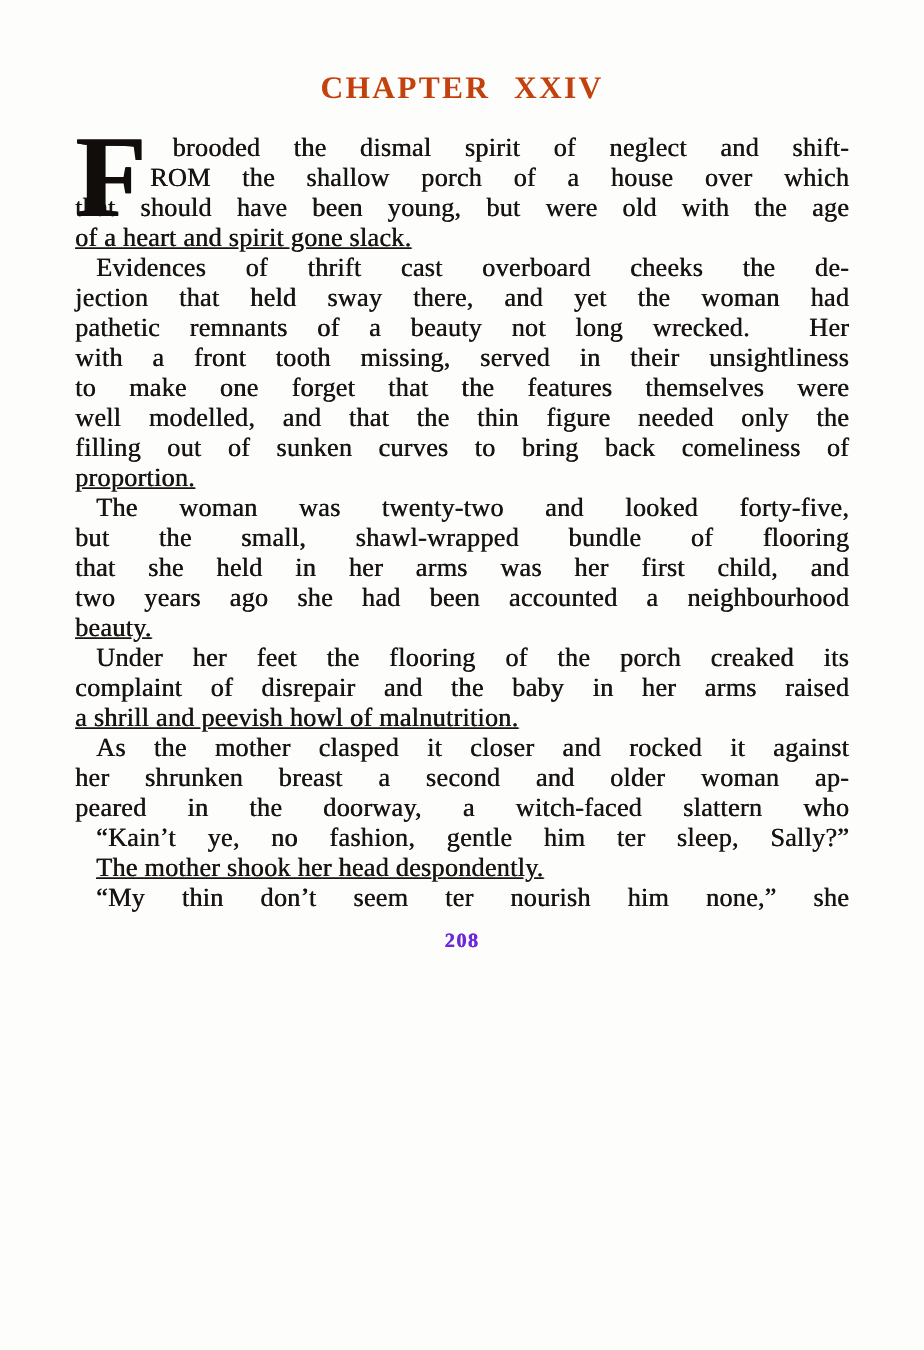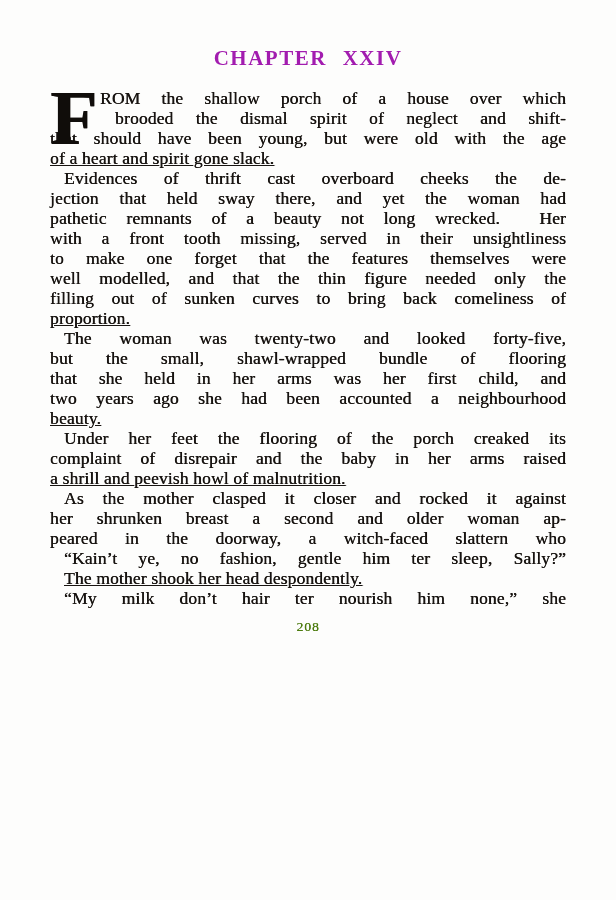--- a/index.html
+++ b/index.html
@@ -23,21 +23,21 @@
     width: 516px;
   }
   .chapter-heading {
     margin: 46px 0 0 0;
     text-align: center;
     font-size: 21px;
     line-height: 24px;
     font-weight: bold;
     letter-spacing: 1.5px;
     word-spacing: 9px;
-    color: #a21caf;
+    color: #c2410c;
   }
   .body-text {
     margin-top: 18px;
     font-size: 17.5px;
     line-height: 20px;
     letter-spacing: 0.15px;
     text-shadow: 0.35px 0 0 currentColor; 
   }
   .paragraph { position: relative; }
   .line {
@@ -61,36 +61,36 @@
     font-weight: bold;
     letter-spacing: 0;
     text-shadow: 0.5px 0 0 currentColor;
     color: #100d0a;
   }
   .page-number {
     margin-top: 11px;
     text-align: center;
     font-size: 13.5px;
     letter-spacing: 1px;
-    font-weight: normal;
+    font-weight: bold;
     text-shadow: 0.3px 0 0 currentColor;
-    color: #4d7c0f;
+    color: #6d28d9;
   }
 </style>
 </head>
 <body>
 
 <div class="page">
   <div class="content">
     <h1 class="chapter-heading">CHAPTER XXIV</h1>
     <div class="body-text">
         <div class="paragraph">
           <span class="dropcap">F</span>
+          <div class="line" style="padding-left: 65px;">brooded the dismal spirit of neglect and shift-</div>
           <div class="line" style="padding-left: 50px;">ROM the shallow porch of a house over which</div>
-          <div class="line" style="padding-left: 65px;">brooded the dismal spirit of neglect and shift-</div>
           <div class="line">that should have been young, but were old with the age</div>
           <div class="line line-left">of a heart and spirit gone slack.</div>
         </div>
         <div class="paragraph">
           <div class="line first-indent">Evidences of thrift cast overboard cheeks the de-</div>
           <div class="line">jection that held sway there, and yet the woman had</div>
           <div class="line">pathetic remnants of a beauty not long wrecked.&nbsp; Her</div>
           <div class="line">with a front tooth missing, served in their unsightliness</div>
           <div class="line">to make one forget that the features themselves were</div>
           <div class="line">well modelled, and that the thin figure needed only the</div>
@@ -114,18 +114,18 @@
           <div class="line">her shrunken breast a second and older woman ap-</div>
           <div class="line">peared in the doorway, a witch-faced slattern who</div>
         </div>
         <div class="paragraph">
           <div class="line first-indent">“Kain’t ye, no fashion, gentle him ter sleep, Sally?”</div>
         </div>
         <div class="paragraph">
           <div class="line line-left first-indent">The mother shook her head despondently.</div>
         </div>
         <div class="paragraph">
-          <div class="line first-indent">“My milk don’t hair ter nourish him none,” she</div>
+          <div class="line first-indent">“My thin don’t seem ter nourish him none,” she</div>
         </div>
       </div>
     <div class="page-number">208</div>
   </div>
 </div>
 
 </body></html>

